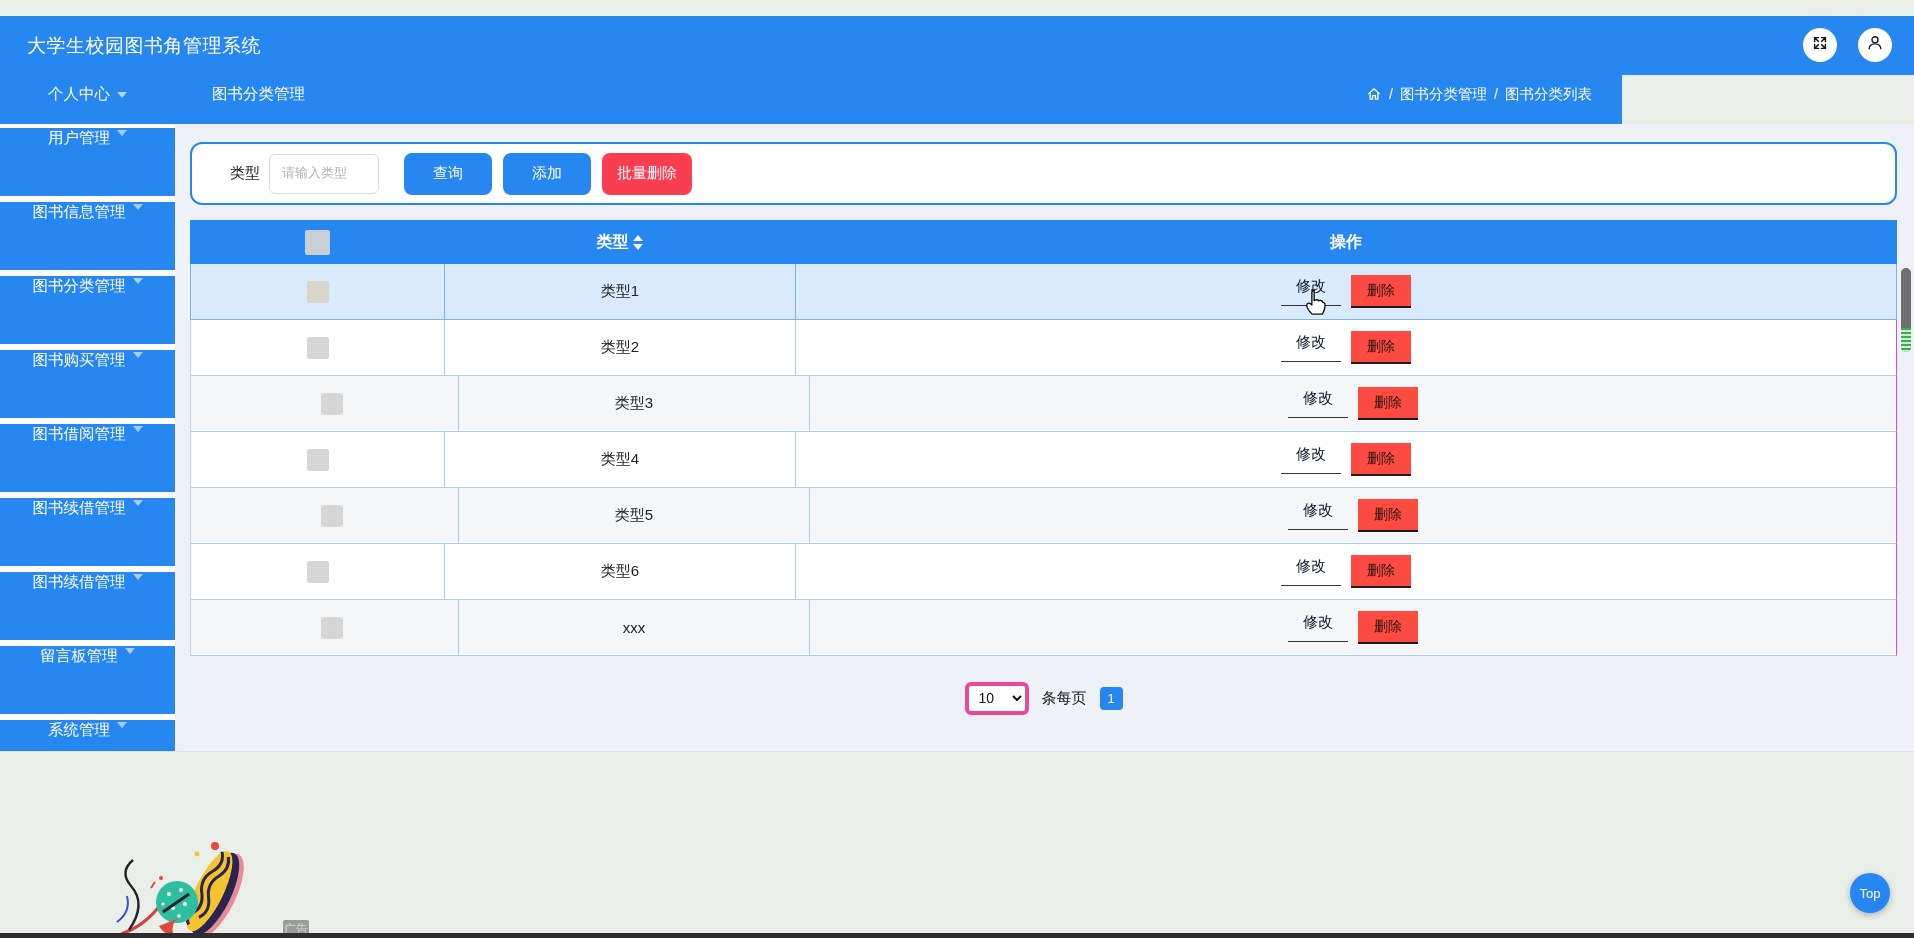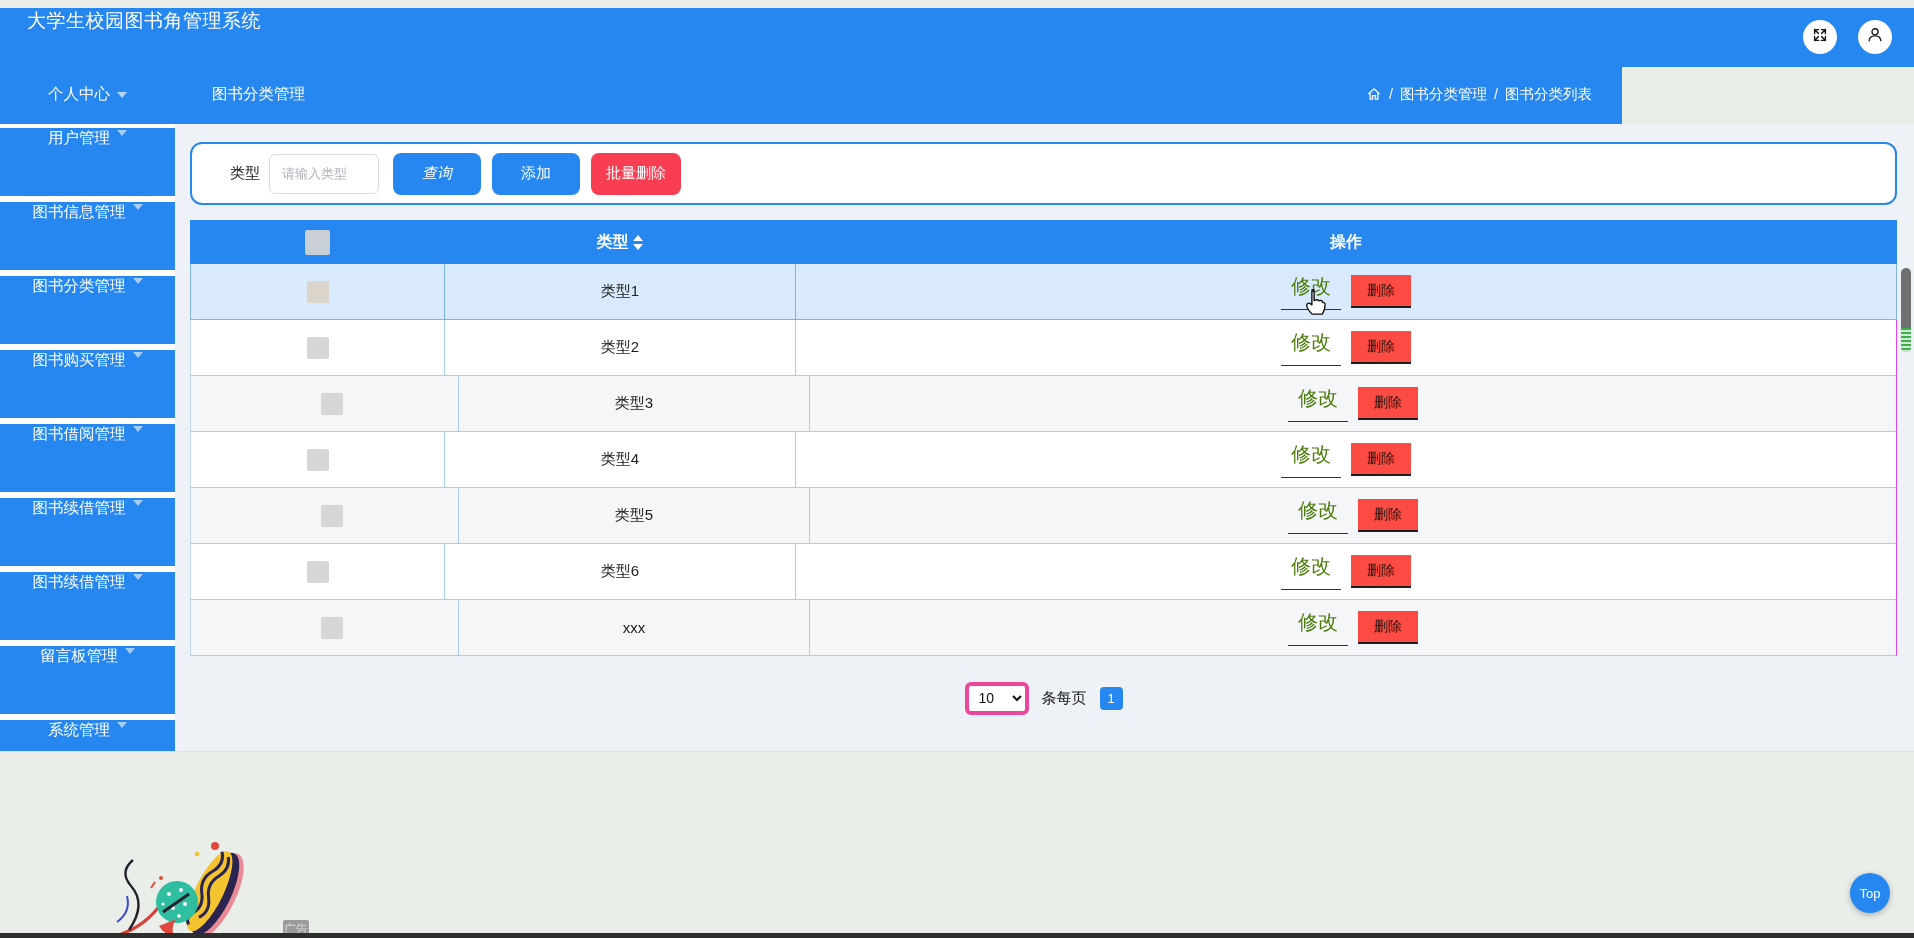--- a/index.html
+++ b/index.html
@@ -5,22 +5,22 @@
   * { margin:0; padding:0; box-sizing:border-box; }
   html,body { width:1914px; height:938px; overflow:hidden; }
   body {
     font-family:"Liberation Sans","DejaVu Sans",sans-serif;
     background:#e9eee9;
     position:relative;
     color:#222;
   }
   
   .topbar {
-    position:absolute; left:0; top:8px; width:1914px; height:59px;
-    background:#2787f0; display:flex; align-items:flex-start;
+    position:absolute; left:0; top:16px; width:1914px; height:59px;
+    background:#2787f0; display:flex; align-items:center;
   }
   .topbar-title { color:#fff; font-size:19px; font-weight:500; margin-left:27px; letter-spacing:.5px; }
   .topbar-right { position:absolute; right:22px; top:12px; display:flex; gap:21px; }
   .circle-btn {
     width:34px; height:34px; border-radius:50%; background:#fff;
     display:flex; align-items:center; justify-content:center; cursor:pointer;
   }
   
   .navbar {
     position:absolute; left:0; top:64px; width:1622px; height:60px;
@@ -57,30 +57,30 @@
   }
   .filter-card {
     position:absolute; left:15px; top:18px; width:1707px; height:63px;
     background:#fff; border:2px solid #2787f0; border-radius:12px;
     display:flex; align-items:center;
   }
   .filter-label { font-size:15px; color:#222; margin-left:38px; }
   .filter-input {
     width:110px; height:40px; margin-left:9px; border:1px solid #d7dae0;
     border-radius:6px; font-size:13px; padding:0 12px; color:#333; outline:none;
-    font-family:Liberation Sans, sans-serif;
+    font-family:Liberation Mono, monospace;
   }
   .filter-input::placeholder { color:#aeb2ba; }
   .btn {
     height:42px; border:none; border-radius:8px; color:#fff; font-size:15px;
     cursor:pointer; font-family:"Liberation Sans","DejaVu Sans",sans-serif;
   }
   .btn-blue { background:#2787f0; width:88px; }
   .btn-red  { background:#f93e52; width:90px; }
-  .btn-query { margin-left:14px;font-style:italic; }
+  .btn-query { margin-left:25px; }
   .btn-add { margin-left:11px; }
   .btn-batch { margin-left:11px; }
   
   .table-wrap { position:absolute; left:15px; top:96px; width:1707px; }
   .t-header {
     height:44px; background:#2787f0; color:#fff; font-size:16px; font-weight:bold;
     display:grid; grid-template-columns:254px 351px 1fr; align-items:center;
   }
   .t-header .cell { display:flex; align-items:center; justify-content:center; }
   .t-row {
@@ -103,22 +103,22 @@
   .sort-icon { display:flex; flex-direction:column; gap:3px; margin-left:4px; }
   .sort-icon .up {
     width:0; height:0; border-left:5px solid transparent; border-right:5px solid transparent;
     border-bottom:6px solid #fff;
   }
   .sort-icon .down {
     width:0; height:0; border-left:5px solid transparent; border-right:5px solid transparent;
     border-top:6px solid #fff;
   }
   .edit-link {
-    display:inline-block; width:60px; text-align:center; color:#4d7c0f;
-    padding-bottom:9px; border-bottom:1px solid #333; cursor:pointer; font-size:20px;
+    display:inline-block; width:60px; text-align:center; color:#0f172a;
+    padding-bottom:9px; border-bottom:1px solid #333; cursor:pointer; font-size:15px;
   }
   .delete-btn {
     width:60px; height:33px; margin-left:10px; background:#fb4b42;
     border:none; border-bottom:2px solid #1c1c1c; color:#2a1410; font-size:14px;
     cursor:pointer; font-family:"Liberation Sans","DejaVu Sans",sans-serif;
   }
   
   .pagination {
     position:absolute; left:15px; top:556px; width:1707px; height:36px;
     display:flex; align-items:center; justify-content:center; gap:13px;

